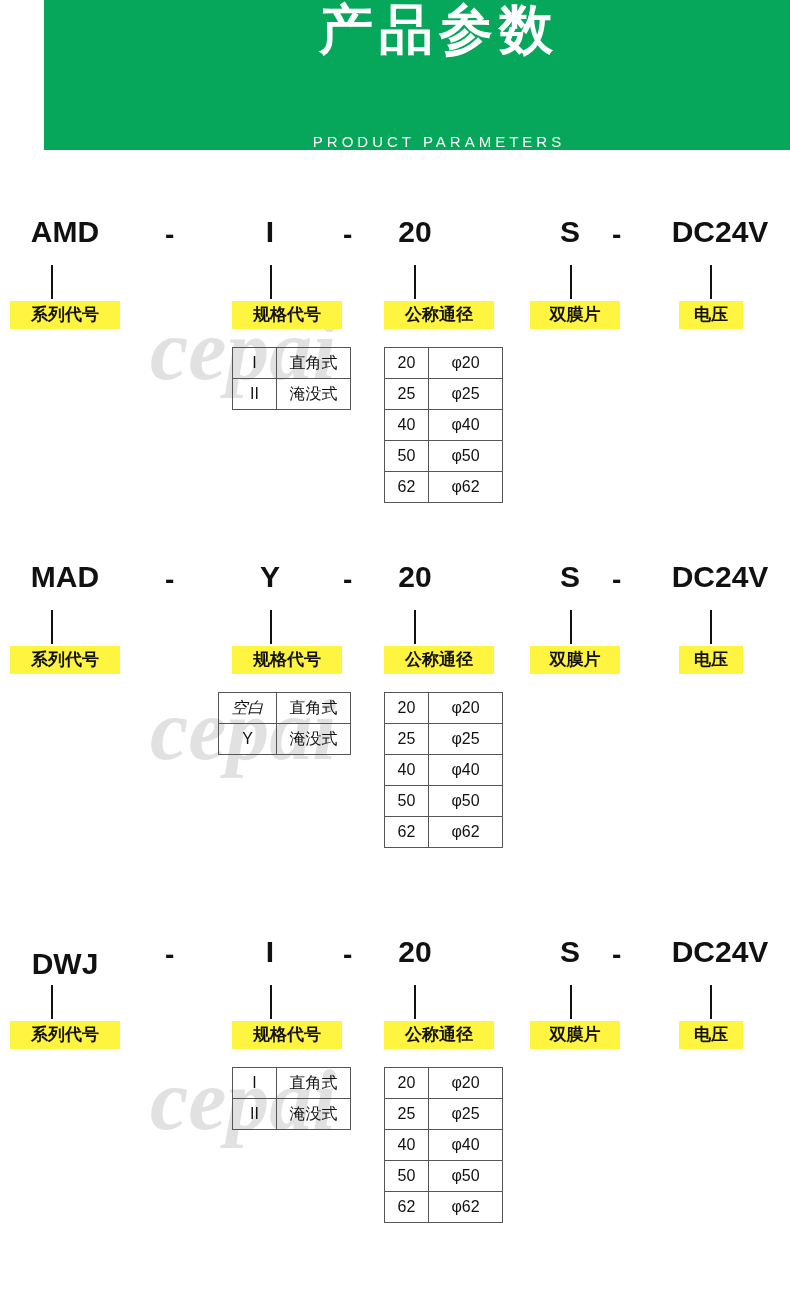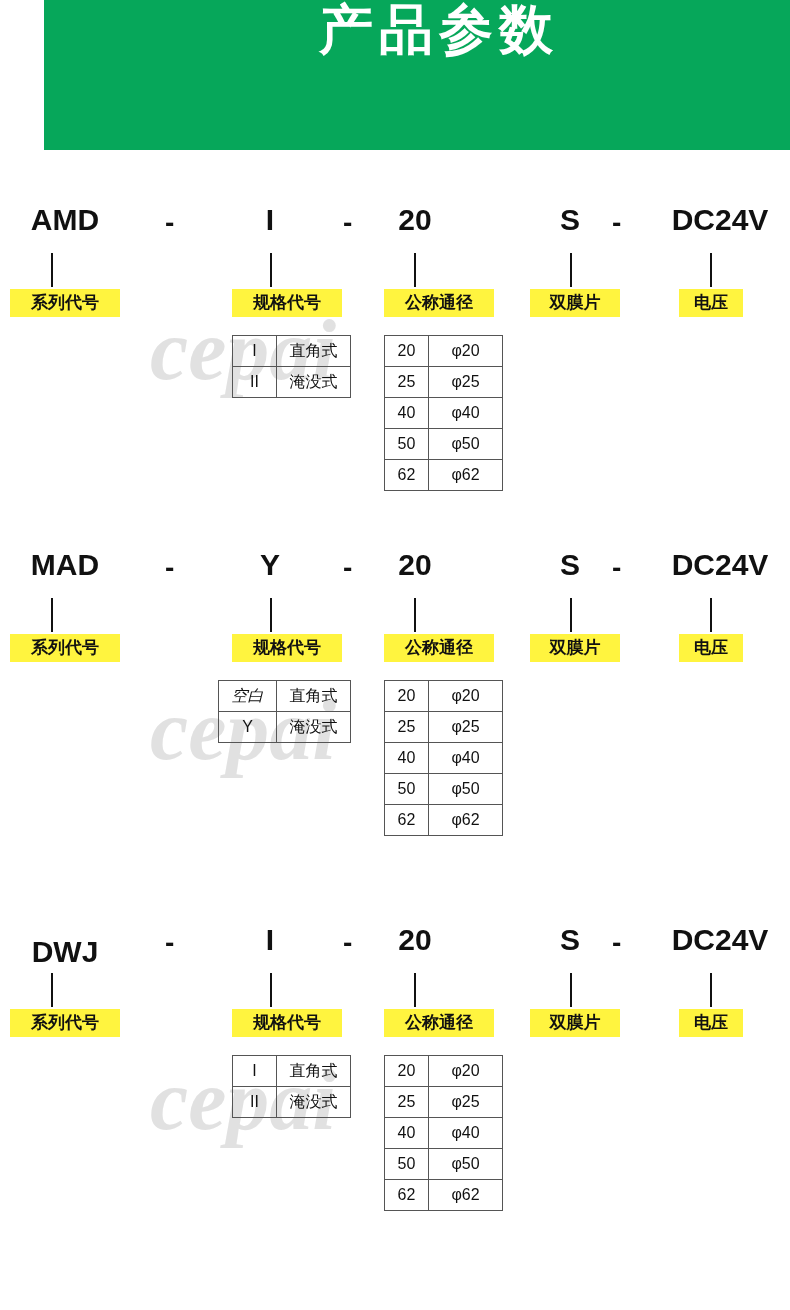--- a/index.html
+++ b/index.html
@@ -53,20 +53,21 @@
   }
   .wm1 { left: 150px; top: 300px; }
   .wm2 { left: 150px; top: 680px; }
   .wm3 { left: 150px; top: 1050px; }
 
   
   .block {
     position: relative;
     z-index: 2;
     width: 714px;
+    margin-top: 12px;
   }
   .code-row {
     position: relative;
     height: 58px;
   }
   .code-seg {
     position: absolute;
     font-size: 30px;
     font-weight: bold;
     color: #111;
@@ -119,20 +120,21 @@
   .tbl td.k { width: 44px; }
   .tbl td.v { width: 74px; }
   .tbl.spec td.k { width: 44px; }
   .tbl.spec td.v { width: 74px; }
 </style>
 </head>
 <body>
 
 <div class="header">
   <div class="header-title">产品参数</div>
+  <div class="header-sub">PRODUCT PARAMETERS</div>
 </div>
 
 <div class="wm wm1">cepai</div>
 <div class="wm wm2">cepai</div>
 <div class="wm wm3">cepai</div>
 
 <div class="block" style="position:absolute; left:0; top:195px;">
   <div class="code-row">
     <div class="code-seg" style="left:10px;  top:8px; width:110px;">AMD</div>
     <div class="dash" style="left:165px; top:12px;">-</div>

